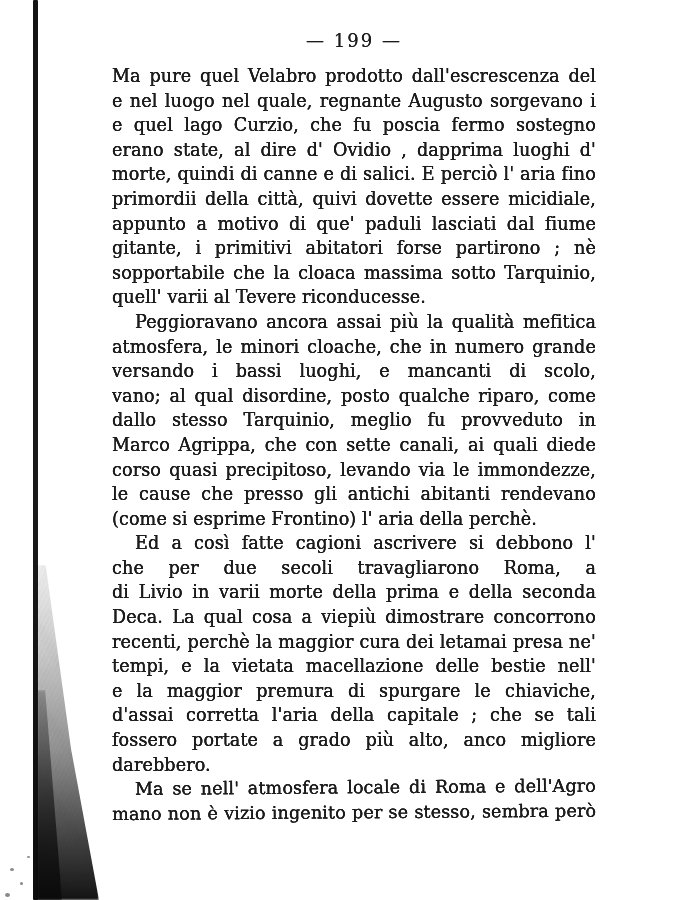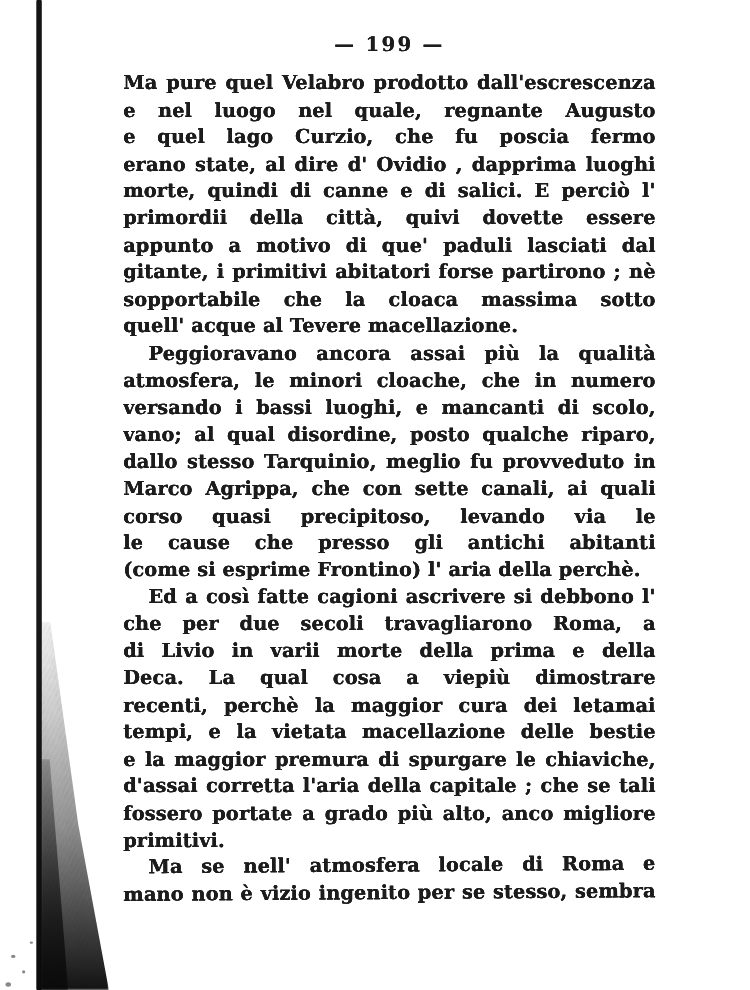--- a/index.html
+++ b/index.html
@@ -8,21 +8,20 @@
     background: #ffffff;
   }
   .page {
     position: relative;
     width: 682px;
     height: 900px;
     background: #ffffff;
     overflow: hidden;
     font-family: "DejaVu Serif", "Liberation Serif", serif;
     color: #1c1c1c;
-    font-weight: bold;
   }
   
   .binding-line {
     position: absolute;
     left: 33px;
     top: 0;
     width: 4.5px;
     height: 900px;
     background: linear-gradient(to bottom, #141414 0%, #1a1a1a 55%, #0d0d0d 100%);
     border-radius: 1px;
@@ -122,21 +121,21 @@
     <div class="para">
       <span class="line">Ma pure quel Velabro prodotto dall'escrescenza del Tevere,</span>
       <span class="line">e nel luogo nel quale, regnante Augusto sorgevano i Fori;</span>
       <span class="line">e quel lago Curzio, che fu poscia fermo sostegno dell'ara,</span>
       <span class="line">erano state, al dire d' Ovidio , dapprima luoghi d' acque</span>
       <span class="line">morte, quindi di canne e di salici. E perciò l' aria fino dai</span>
       <span class="line">primordii della città, quivi dovette essere micidiale, giacchè</span>
       <span class="line">appunto a motivo di que' paduli lasciati dal fiume rigur-</span>
       <span class="line">gitante, i primitivi abitatori forse partirono ; nè prima fu</span>
       <span class="line">sopportabile che la cloaca massima sotto Tarquinio, Prisco,</span>
-      <span class="line last">quell' acque al Tevere macellazione.</span>
+      <span class="line last">quell' varii al Tevere riconducesse.</span>
     </div>
 
     <div class="para">
       <span class="line indent">Peggioravano ancora assai più la qualità mefitica di quella</span>
       <span class="line">atmosfera, le minori cloache, che in numero grande attra-</span>
       <span class="line">versando i bassi luoghi, e mancanti di scolo, l'ammorba-</span>
       <span class="line">vano; al qual disordine, posto qualche riparo, come credesi,</span>
       <span class="line">dallo stesso Tarquinio, meglio fu provveduto in seguito da</span>
       <span class="line">Marco Agrippa, che con sette canali, ai quali diede un</span>
       <span class="line">corso quasi precipitoso, levando via le immondezze, rimosse</span>
@@ -147,21 +146,21 @@
     <div class="para">
       <span class="line indent">Ed a così fatte cagioni ascrivere si debbono l' epidemie,</span>
       <span class="line">che per due secoli travagliarono Roma, a testimonianza</span>
       <span class="line">di Livio in varii morte della prima e della seconda sua</span>
       <span class="line">Deca. La qual cosa a viepiù dimostrare concorrono fatti</span>
       <span class="line">recenti, perchè la maggior cura dei letamai presa ne' nostri</span>
       <span class="line">tempi, e la vietata macellazione delle bestie nell' abitato,</span>
       <span class="line">e la maggior premura di spurgare le chiaviche, hanno</span>
       <span class="line">d'assai corretta l'aria della capitale ; che se tali precauzioni</span>
       <span class="line">fossero portate a grado più alto, anco migliore risultamento</span>
-      <span class="line last">primitivi.</span>
+      <span class="line last">darebbero.</span>
     </div>
 
     <div class="para tilt">
       <span class="line indent">Ma se nell' atmosfera locale di Roma e dell'Agro Ro-</span>
       <span class="line">mano non è vizio ingenito per se stesso, sembra però che</span>
     </div>
 
   </div>
 </div>
 

